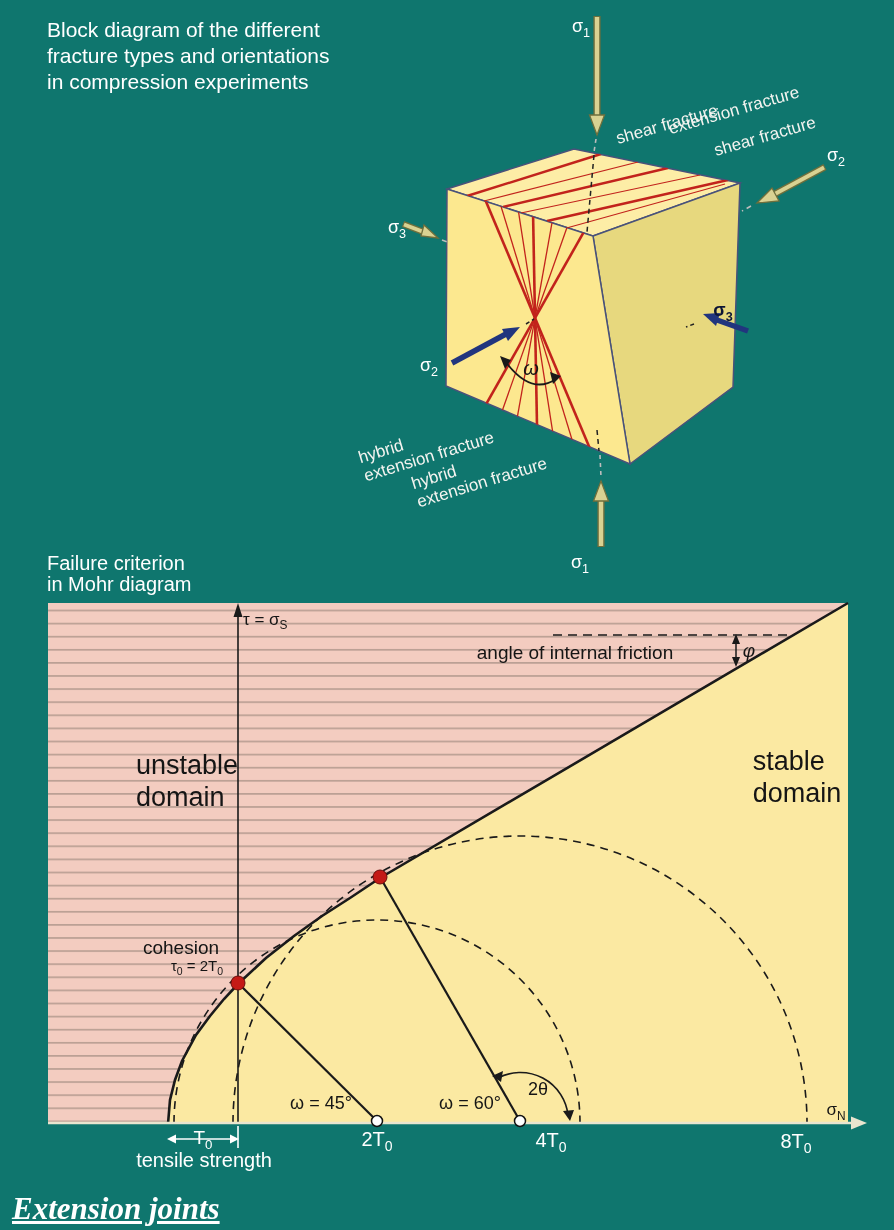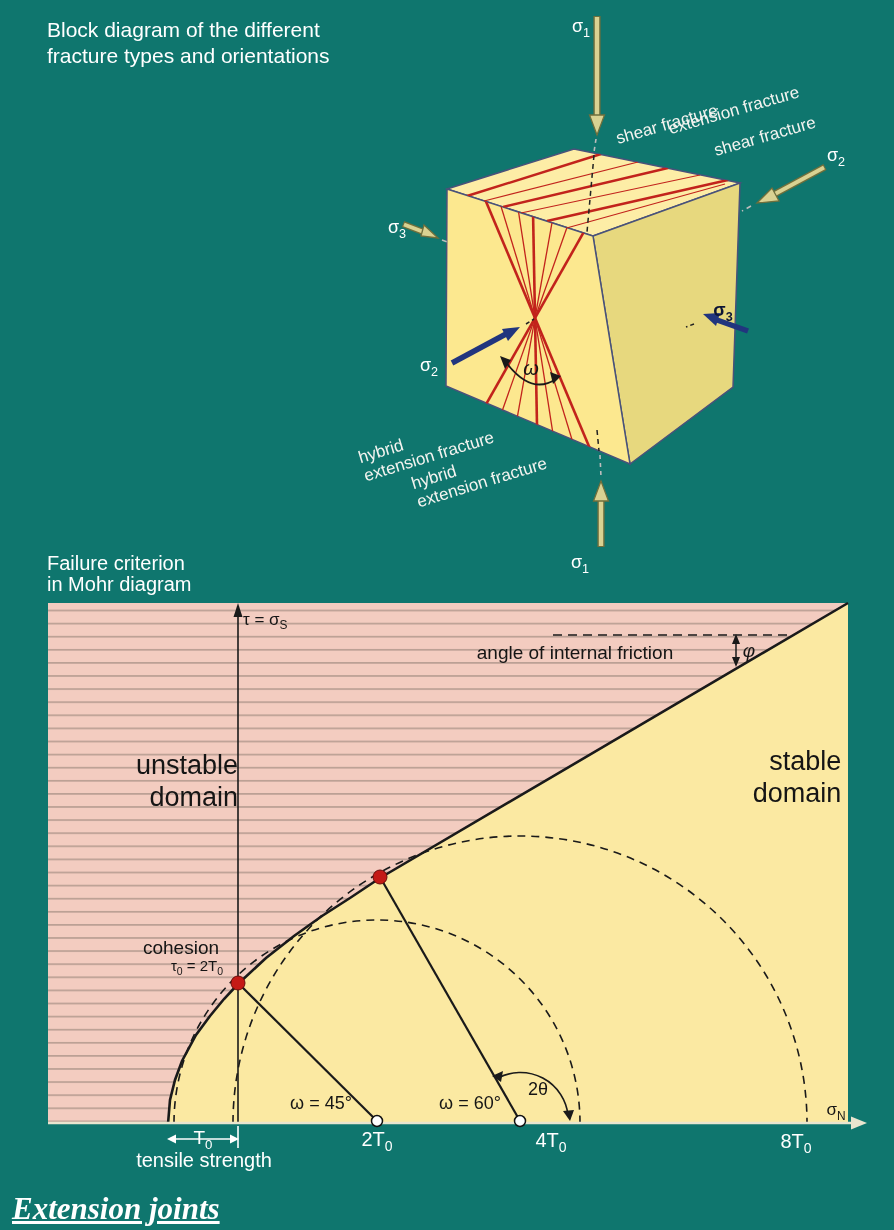--- a/index.html
+++ b/index.html
@@ -5,21 +5,21 @@
   html,body{margin:0;padding:0;background:#000;}
   #stage{position:relative;width:894px;height:1230px;background:#0f766e;overflow:hidden;
          font-family:"Liberation Sans",sans-serif;}
   #stage svg{position:absolute;left:0;top:0;}
   .lbl{position:absolute;white-space:nowrap;color:#fff;line-height:1.08;}
   .ctr{transform:translate(-50%,-50%);}
   .blk{color:#151515;}
   sub{font-size:70%;}
   .title{font-size:21px;line-height:26px;color:#fff;}
   .mtitle{font-size:20px;line-height:21px;color:#fff;}
-  .domain{font-size:27px;line-height:32px;color:#151515;text-align:right;}
+  .domain{font-size:27px;line-height:32px;color:#151515;text-align:left;}
   .rot{transform-origin:0 0;}
   .caption{font-family:"Liberation Serif",serif;font-style:italic;font-weight:bold;
            font-size:31px;color:#fff;text-decoration:underline;}
   .frac{font-size:17px;color:#f4f4f0;}
 </style>
 </head>
 <body>
 
 <div id="stage">
 
@@ -146,20 +146,21 @@
       <line x1="748" y1="331" x2="717" y2="320" style="stroke:var(--arrow_navy)" stroke-width="5.5"></line>
       <polygon points="703,314 716,326 720,313" style="fill:var(--arrow_navy)"></polygon>
       <line x1="694" y1="324" x2="686" y2="327" stroke="#222" stroke-width="1.5" stroke-dasharray="4,3"></line>
     </g>
   </g>
 </svg>
 
 <div class="lbl title" style="left:47px;top:17px">
       <div>Block diagram of the different</div>
       <div>fracture types and orientations</div>
+      <div>in compression experiments</div>
     </div>
 <div class="lbl mtitle" style="left:47px;top:553px">
       <div>Failure criterion</div>
       <div>in Mohr diagram</div>
     </div>
 
 <div class="lbl ctr" style="left:581px;top:29px;font-size:18px"><span>σ</span><sub>1</sub></div>
 <div class="lbl ctr" style="left:836px;top:158px;font-size:18px"><span>σ</span><sub>2</sub></div>
 <div class="lbl ctr" style="left:397px;top:230px;font-size:18px"><span>σ</span><sub>3</sub></div>
 <div class="lbl ctr" style="left:429px;top:368px;font-size:18px"><span>σ</span><sub>2</sub></div>

